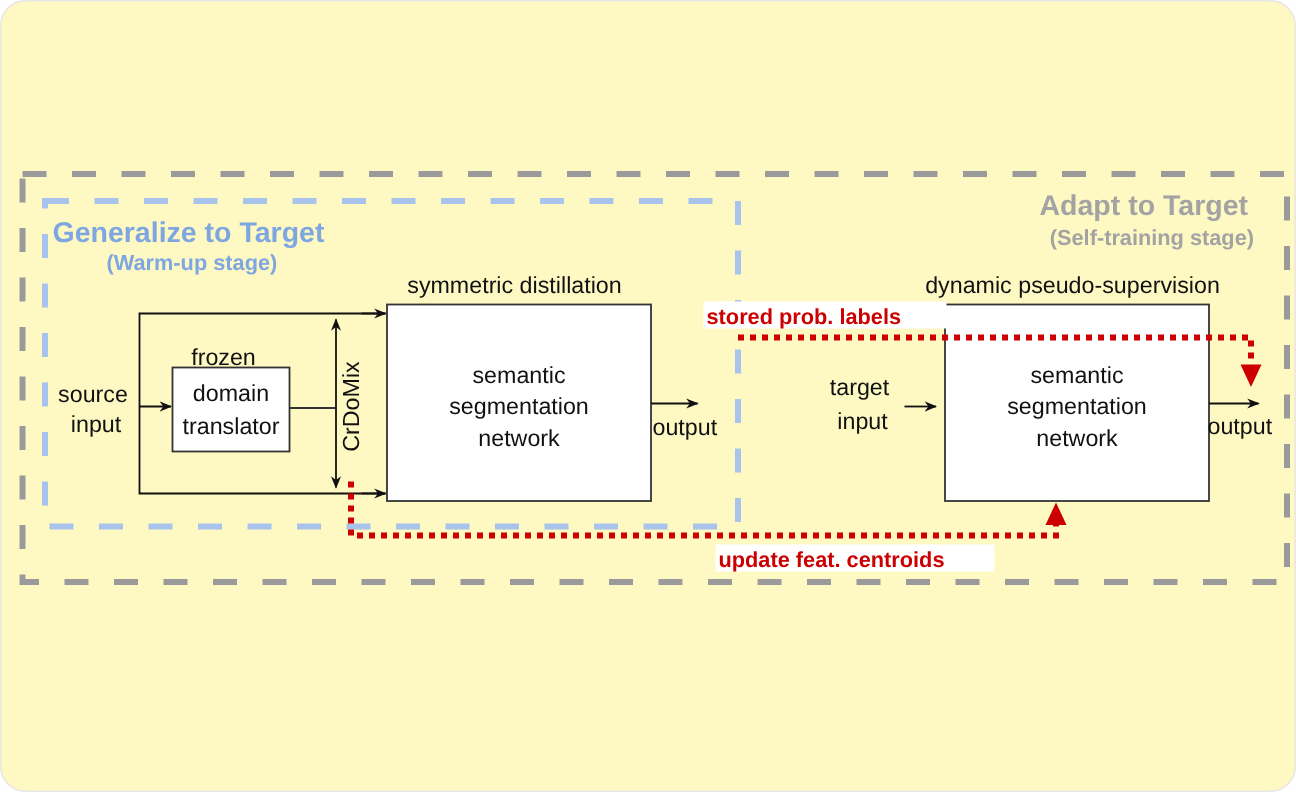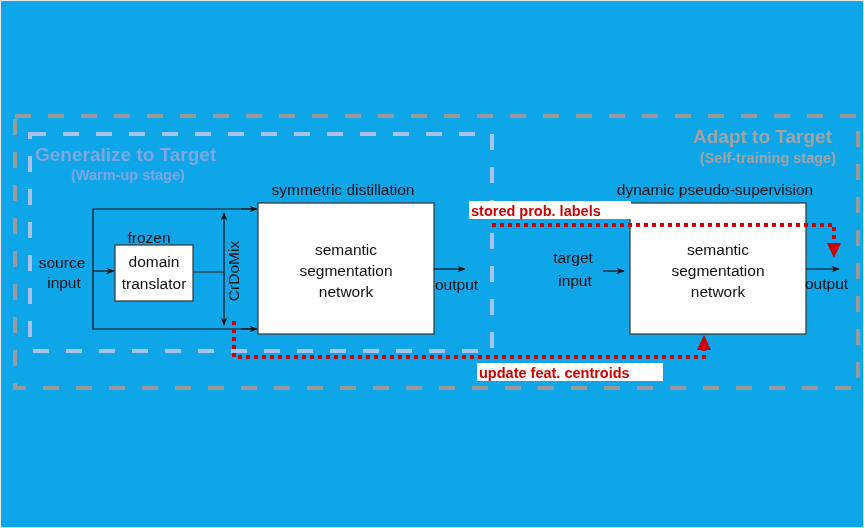--- a/index.html
+++ b/index.html
@@ -1,19 +1,19 @@
 <!DOCTYPE html>
 <html><head>
   <meta charset="utf-8">
   <style>
     html, body { margin: 0; padding: 0; background: #ffffff; }
     body { width: 864px; height: 528px; overflow: hidden; }
     .canvas {
       position: relative; width: 862px; height: 526px;
-      border: 1px solid #e6e6e6; border-radius: 2px; background: #0ea5e9;
+      border: 1px solid #e6e6e6; border-radius: 17px; background: #fef9c3;
       overflow: hidden;
     }
     svg { position: absolute; left: 0; top: 0; }
     text { font-family: "Liberation Sans", sans-serif; }
     .lbl { font-size: 15.5px; fill: #111; }
     .title-blue { font-size: 19px; font-weight: bold; fill: #7ea6e0; }
     .sub-blue { font-size: 14.5px; font-weight: bold; fill: #7ea6e0; }
     .title-gray { font-size: 19px; font-weight: bold; fill: #a3a3a3; }
     .sub-gray { font-size: 14.5px; font-weight: bold; fill: #a3a3a3; }
     .red-lbl { font-size: 14.5px; font-weight: bold; fill: #cc0000; }

